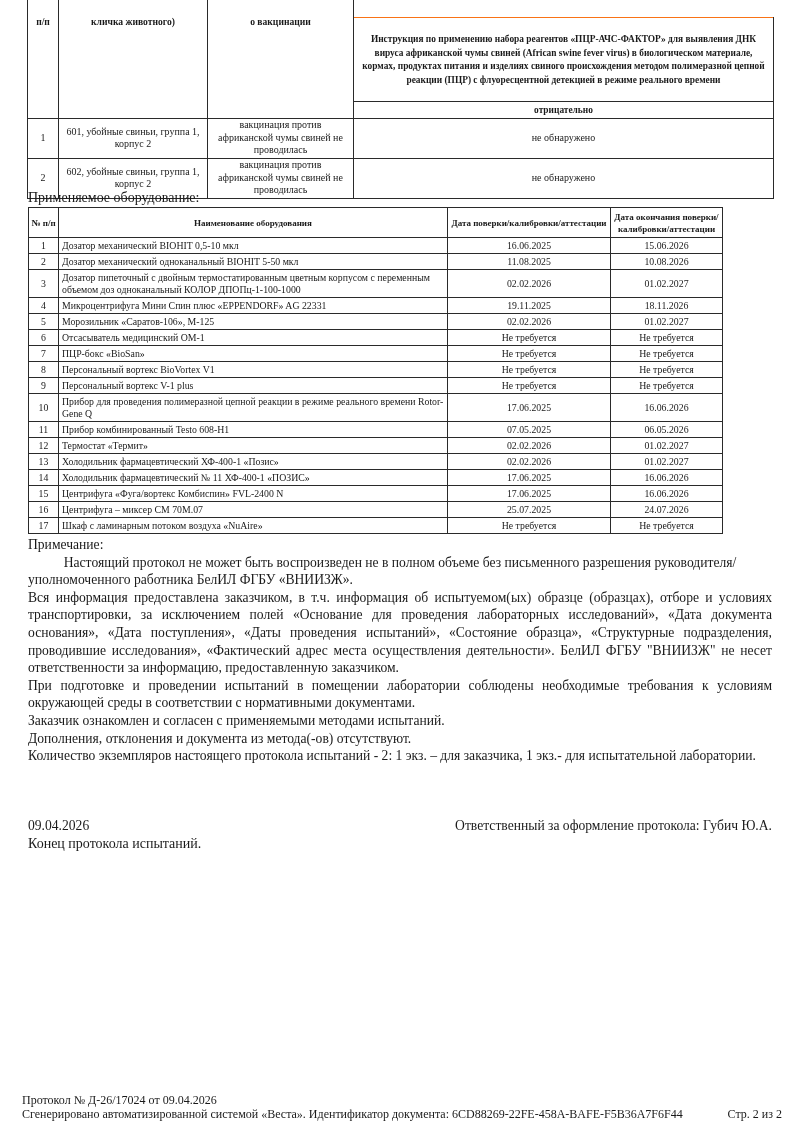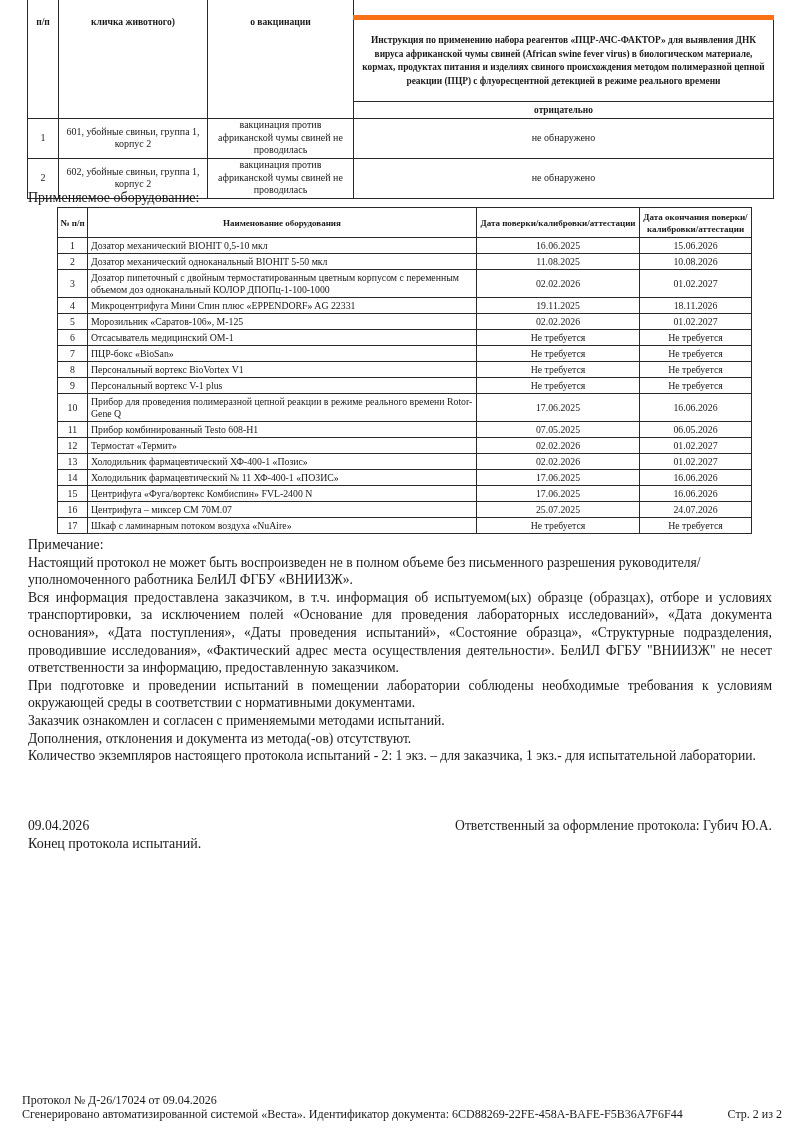--- a/index.html
+++ b/index.html
@@ -10,30 +10,30 @@
   td, th { border: 1px solid #2a2a2a; text-align: center; vertical-align: middle; }
 
   
   #results-table { position: absolute; left: 27px; top: -6px; width: 746px; font-size: 9.6px; line-height: 12px; }
   #results-table .c1 { width: 31px; }
   #results-table .c2 { width: 149px; }
   #results-table .c3 { width: 146px; }
   #results-table .c4 { width: 420px; }
   #results-table th { font-weight: bold; }
   #results-table .hdr-left { vertical-align: top; padding-top: 2px; border-top: none; }
-  #results-table .instr { height: 84px; padding: 4px 6px 2px; font-size: 9.4px; line-height: 13.5px; border-top: 5px solid #f97316; }
+  #results-table .instr { height: 84px; padding: 4px 6px 2px; font-size: 9.4px; line-height: 13.5px; border-top: 1px solid #f97316; }
   #results-table .result-subhdr { height: 17px; font-size: 9.4px; }
   #results-table .hdr-gap { border: none; border-left: 1px solid #2a2a2a; height: 23px; }
   #results-table td { height: 40px; font-size: 10px; line-height: 12.5px; padding: 0 3px; }
 
   
   .section-label { position: absolute; left: 28px; top: 190px; font-size: 14px; }
 
   
-  #equip-table { position: absolute; left: 28px; top: 207px; width: 694px; font-size: 9.6px; margin-left: 29px; }
+  #equip-table { position: absolute; left: 28px; top: 207px; width: 694px; font-size: 9.6px; }
   #equip-table .e1 { width: 30px; }
   #equip-table .e2 { width: 389px; }
   #equip-table .e3 { width: 163px; }
   #equip-table .e4 { width: 112px; }
   #equip-table th { font-weight: bold; height: 30px; font-size: 9px; line-height: 12px; }
   #equip-table td { height: 16px; font-size: 9.8px; line-height: 12px; padding: 0 3px; }
   #equip-table td.name { text-align: left; }
   #equip-table tr.tall td { height: 28px; }
 
   
@@ -204,21 +204,21 @@
         <td>17</td>
         <td class="name">Шкаф с ламинарным потоком воздуха «NuAire»</td>
         <td>Не требуется</td>
         <td>Не требуется</td>
       </tr>
     </tbody>
 </table>
 
 <div class="notes">
   <p>Примечание:</p>
-  <p style="text-align:left;">Настоящий протокол не может быть воспроизведен не в полном объеме без письменного разрешения руководителя/уполномоченного работника БелИЛ ФГБУ «ВНИИЗЖ».</p>
+  <p style="text-align:center;">Настоящий протокол не может быть воспроизведен не в полном объеме без письменного разрешения руководителя/уполномоченного работника БелИЛ ФГБУ «ВНИИЗЖ».</p>
   <p>Вся информация предоставлена заказчиком, в т.ч. информация об испытуемом(ых) образце (образцах), отборе и условиях транспортировки, за исключением полей «Основание для проведения лабораторных исследований», «Дата документа основания», «Дата поступления», «Даты проведения испытаний», «Состояние образца», «Структурные подразделения, проводившие исследования», «Фактический адрес места осуществления деятельности». БелИЛ ФГБУ "ВНИИЗЖ" не несет ответственности за информацию, предоставленную заказчиком.</p>
   <p>При подготовке и проведении испытаний в помещении лаборатории соблюдены необходимые требования к условиям окружающей среды в соответствии с нормативными документами.</p>
   <p>Заказчик ознакомлен и согласен с применяемыми методами испытаний.</p>
   <p>Дополнения, отклонения и документа из метода(-ов) отсутствуют.</p>
   <p>Количество экземпляров настоящего протокола испытаний - 2: 1 экз. – для заказчика, 1 экз.- для испытательной лаборатории.</p>
 </div>
 
 <div class="sign-row">
   <span class="sign-date">09.04.2026</span>
   <span class="sign-resp">Ответственный за оформление протокола: Губич Ю.А.</span>

